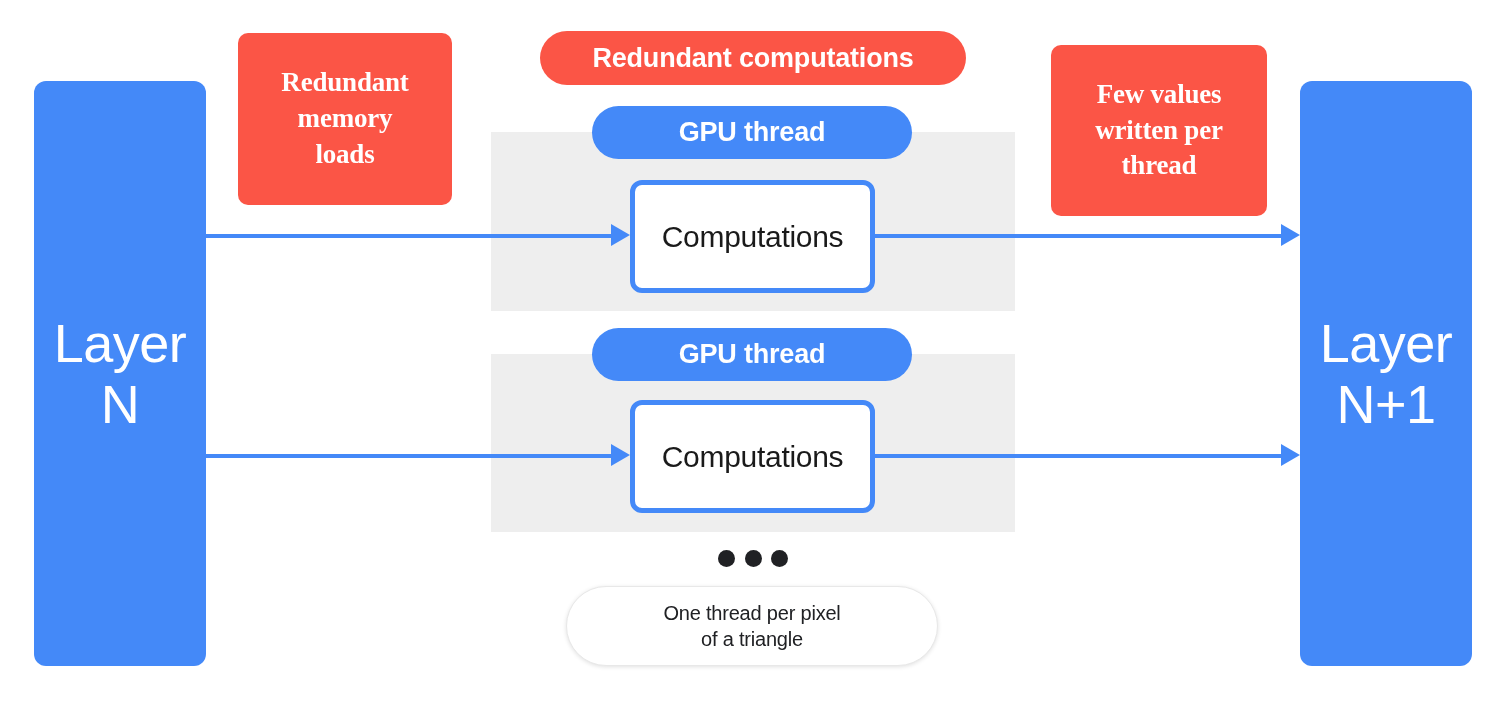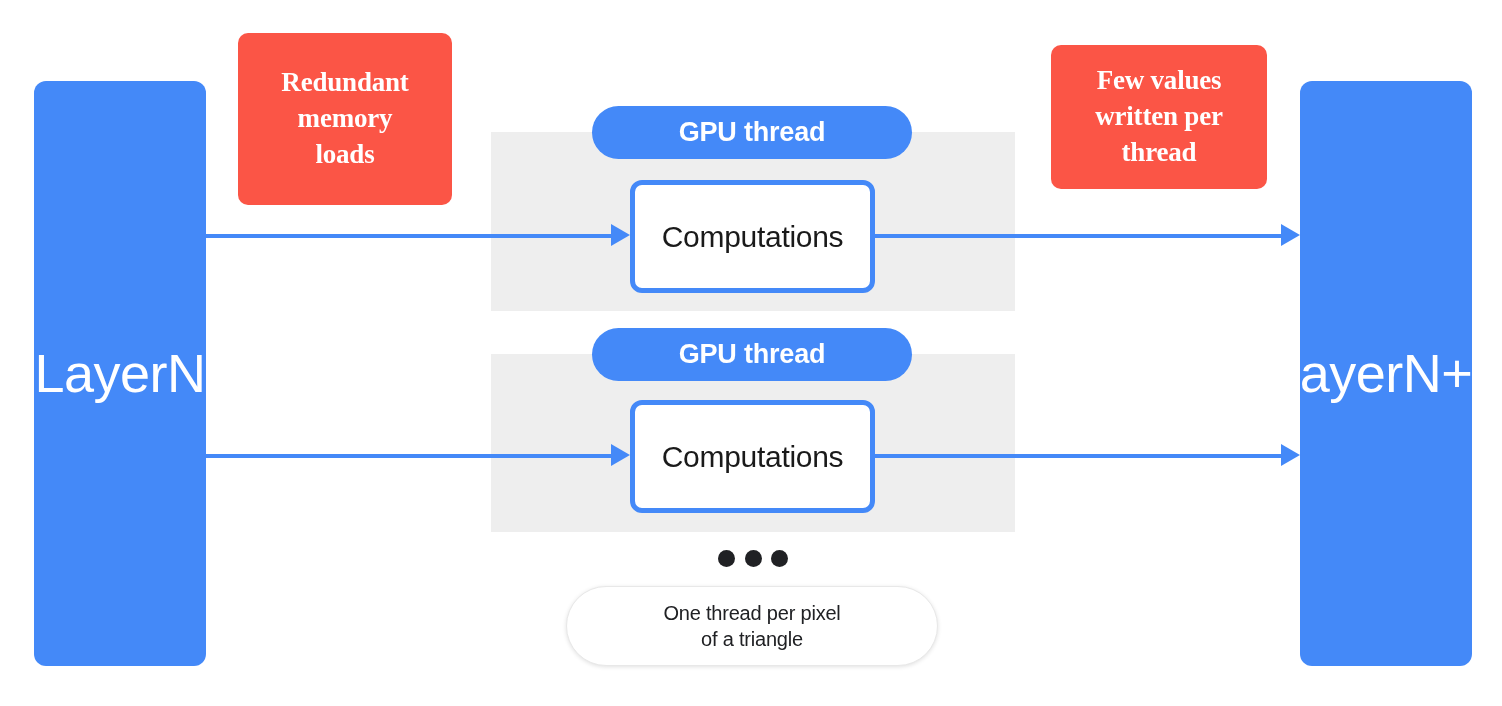--- a/index.html
+++ b/index.html
@@ -18,21 +18,21 @@
     overflow: hidden;
   }
 
   
   .layer-block {
     position: absolute;
     background: #4489f8;
     border-radius: 12px;
     color: #ffffff;
     display: flex;
-    flex-direction: row;
+    flex-direction: column;
     align-items: center;
     justify-content: center;
     font-size: 54px;
     font-weight: 400;
     line-height: 1.12;
     letter-spacing: -0.5px;
     text-align: right;
   }
   #layer-n   { left: 34px;   top: 81px;  width: 172px; height: 585px; }
   #layer-n1  { left: 1300px; top: 81px;  width: 172px; height: 585px; }
@@ -63,21 +63,21 @@
     letter-spacing: -0.2px;
     padding: 0 14px;
     box-sizing: border-box;
     white-space: pre-line;
     font-family: Liberation Serif, serif;
   }
   #red-mem {
     left: 238px; top: 33px; width: 214px; height: 172px;
   }
   #red-write {
-    left: 1051px; top: 45px; width: 216px; height: 144px;
+    left: 1051px; top: 45px; width: 216px; height: 171px;
   }
   .red-pill {
     position: absolute;
     background: #fb5546;
     color: #ffffff;
     border-radius: 999px;
     display: flex;
     align-items: center;
     justify-content: center;
     font-size: 27px;
@@ -220,20 +220,21 @@
 
   <div class="arrow-line" id="arrow3-line"></div>
   <div class="arrow-head" id="arrow3-head"></div>
   <div class="arrow-line" id="arrow4-line"></div>
   <div class="arrow-head" id="arrow4-head"></div>
 
   <div class="red-box" id="red-mem">Redundant
 memory
 loads</div>
 
+  <div class="red-pill" id="red-comp">Redundant computations</div>
 
   <div class="red-box" id="red-write">Few values
 written per
 thread</div>
 
   <div class="blue-pill" id="gpu-pill-1">GPU thread</div>
   <div class="blue-pill" id="gpu-pill-2">GPU thread</div>
 
   <div class="comp-box" id="comp-box-1">Computations</div>
   <div class="comp-box" id="comp-box-2">Computations</div>

